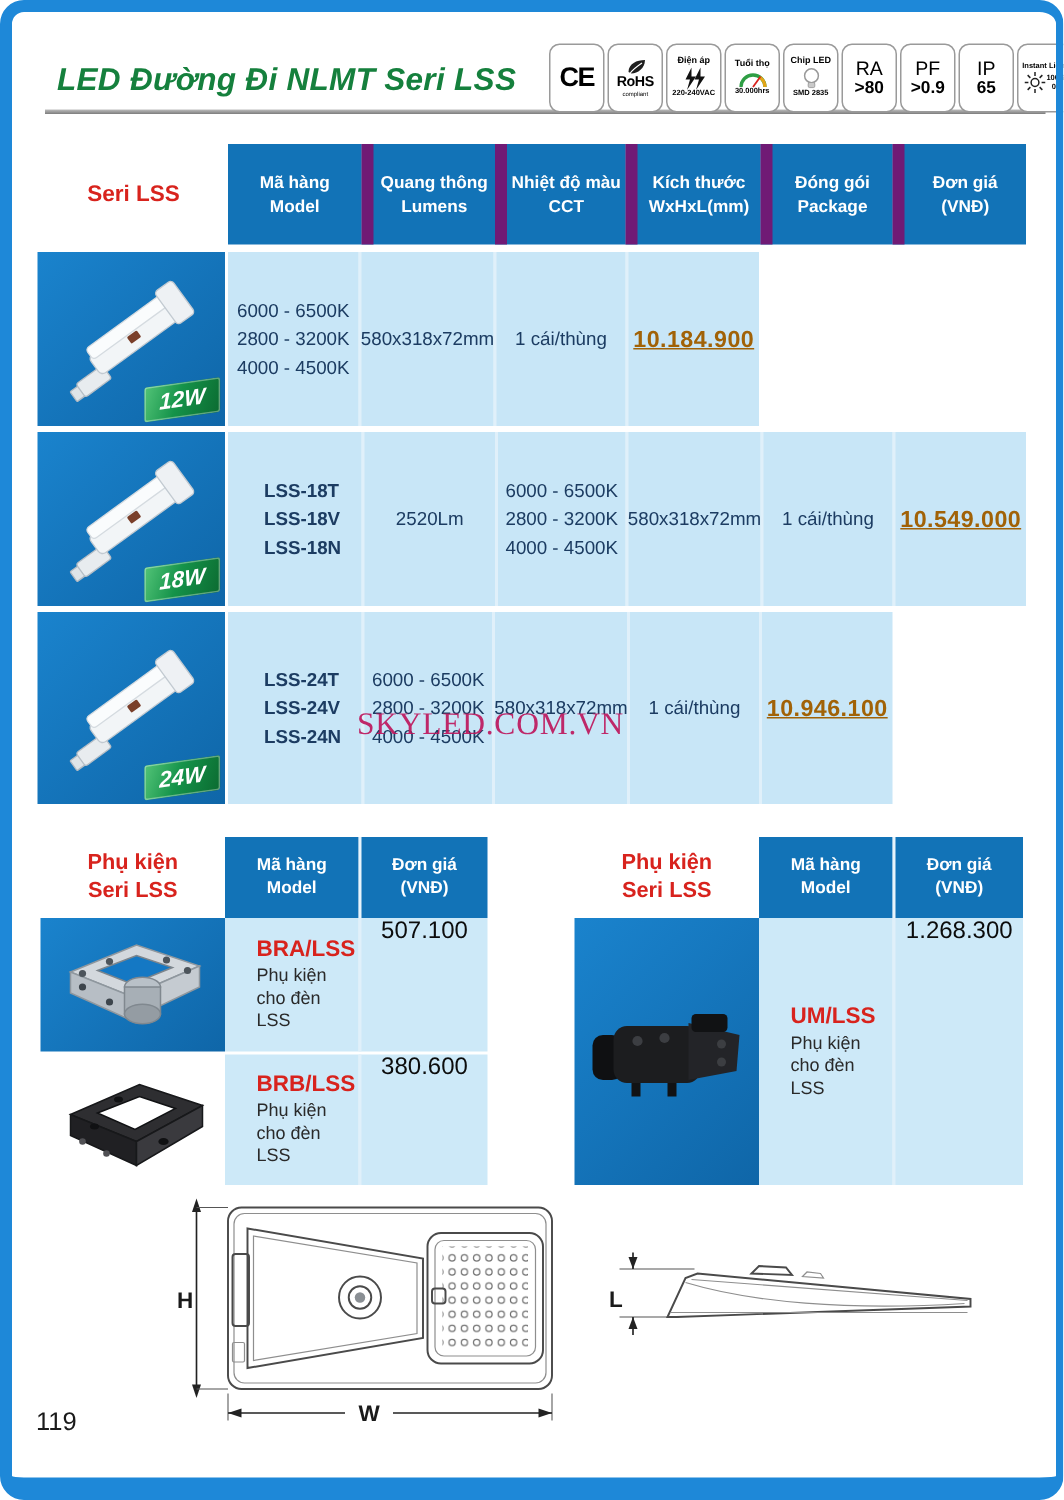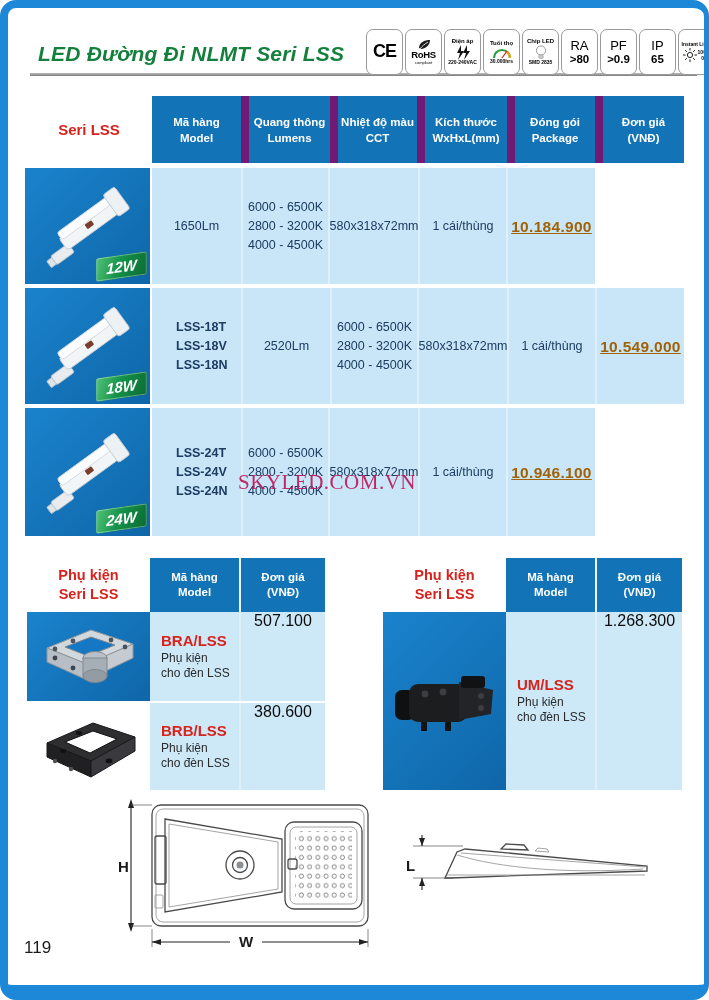--- a/index.html
+++ b/index.html
@@ -57,21 +57,21 @@
   .acc-header{position:absolute;top:558px;height:54px;display:flex;}
   .acc-hcell{background:#1273b7;color:#fff;font-size:11.5px;font-weight:bold;display:flex;
         flex-direction:column;align-items:center;justify-content:center;line-height:15px;
         box-sizing:border-box;border-left:2px solid #e8f4fb;text-align:center;}
   .acc-hcell:first-child{border-left:none;}
   .aw1{width:89px}.aw2{width:86px}.aw3{width:89px}.aw4{width:87px}
   .acc-img{position:absolute;display:flex;align-items:center;justify-content:center;}
   .img-blue{background:linear-gradient(135deg,#1a83cd,#0f66a8);}
   .img-white{background:#fff;}
   .acc-cells{position:absolute;display:flex;}
-  .acc-model{background:#cde9f8;box-sizing:border-box;padding-left:11px;display:flex;
+  .acc-model{background:#cde9f8;box-sizing:border-box;padding-left:21px;display:flex;
         flex-direction:column;justify-content:center;font-size:12px;color:#2a2a2a;line-height:15px;}
   .acc-model .code{color:#d8231d;font-weight:bold;font-size:15px;margin-bottom:3px;}
   .acc-price{background:#cde9f8;display:flex;align-items:flex-start;justify-content:center;
         font-weight:normal;font-size:16px;color:#0c0c0c;box-sizing:border-box;
         border-left:2px solid #e0f0fa;}
   
   .dwg-top{position:absolute;left:118px;top:798px;z-index:1;}
   .dwg-side{position:absolute;left:405px;top:833px;z-index:1;}
   .ln{fill:none;stroke:#4a4a4a;stroke-width:1.3;}
   .lnthin{fill:none;stroke:#8e8e8e;stroke-width:.8;}
@@ -201,23 +201,20 @@
           <rect x="30" y="44" width="78" height="10" rx="3" fill="#fafcfd" stroke="#d5dbe0" stroke-width="1"></rect>
           <rect x="96" y="40" width="16" height="30" rx="3" fill="#eef1f4" stroke="#c2cad1" stroke-width="1"></rect>
           <rect x="60" y="55" width="9" height="6" rx="1" fill="#7a3f2a"></rect>
         </g>
       </svg>
       <div class="watt">
         <span>12W</span>
       </div>
     </div>
     <div class="mt-cells">
-      <div class="cell w2">
-        <span>1650Lm</span>
-      </div>
       <div class="cell w3">
         <div>6000 - 6500K</div>
         <div>2800 - 3200K</div>
         <div>4000 - 4500K</div>
       </div>
       <div class="cell w4">
         <span>580x318x72mm</span>
       </div>
       <div class="cell w5">
         <span>1 cái/thùng</span>

